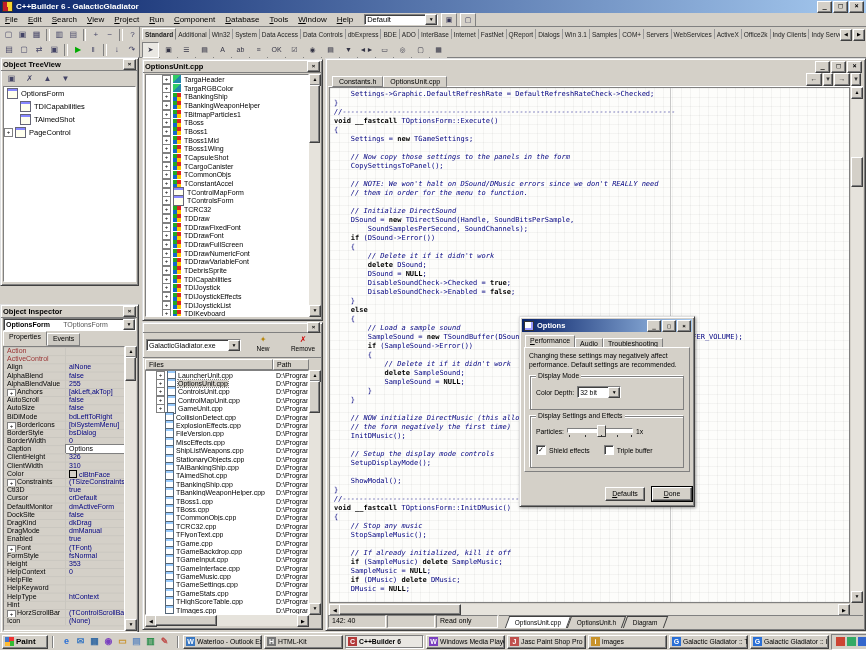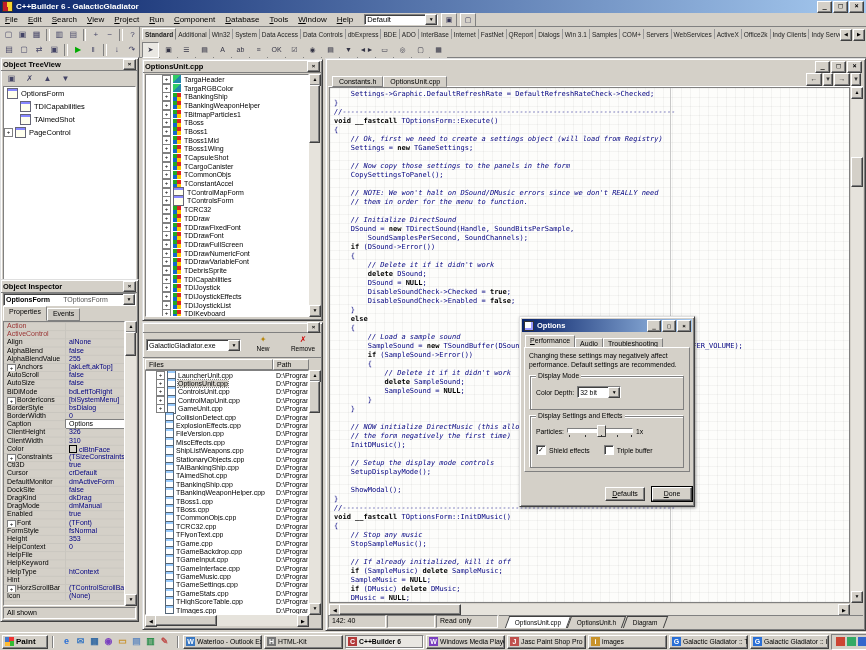--- a/index.html
+++ b/index.html
@@ -44,21 +44,21 @@
   .pcap{height:12px;display:flex;align-items:center;padding:0 2px;font-size:7.5px;font-weight:bold;border-bottom:1px solid #808080;position:relative;}
   .pcap .x{margin-left:auto;width:11px;height:9px;font-size:6px;line-height:8px;text-align:center;font-weight:bold;}
   #otv{left:0;top:57px;width:139px;height:229px;}
   #otvtb{height:14px;display:flex;align-items:center;gap:1px;padding-left:2px;}
   #otvtree{position:absolute;left:2px;right:2px;top:28px;bottom:3px;background:#fff;overflow:hidden;font-size:7.5px;}
   .trow{height:13px;display:flex;align-items:center;white-space:nowrap;}
   .plus{width:7px;height:7px;background:#fff;border:1px solid #808080;font-size:6px;line-height:6px;text-align:center;margin-right:2px;flex:none;color:#000;}
   .cicon{width:9px;height:9px;margin-right:3px;flex:none;border:1px solid #667;background:#ffe;box-shadow:inset 0 2px 0 #88f;}
   .kicon{width:8px;height:8px;margin-right:3px;flex:none;background:conic-gradient(#d22 0 25%,#fc0 25% 50%,#16c 50% 75%,#2a2 75%);}
   .sicon{width:8px;height:8px;margin-right:3px;flex:none;background:linear-gradient(135deg,#3c6 50%,#28a 50%);}
-  #oi{left:0;top:279px;width:139px;height:343px;}
+  #oi{left:0;top:304px;width:139px;height:343px;}
   #oicombo{position:absolute;left:2px;top:13px;right:2px;height:13px;display:flex;align-items:center;background:#fff;font-size:7px;padding-left:2px;box-sizing:border-box;}
   #oicombo .typ{margin-left:auto;color:#555;padding-right:2px;}
   #oitabs{position:absolute;left:2px;top:28px;right:2px;height:13px;display:flex;align-items:flex-end;}
   .otab{font-size:7px;padding:1px 5px;border:1px solid;border-color:#fff #808080 #d4d0c8 #fff;background:#d4d0c8;}
   .otab.act{font-weight:normal;height:11px;}
   .otab:not(.act){background:#ccc9c2;height:9px;border-bottom-color:#808080;}
   #oigrid{position:absolute;left:2px;right:13px;top:41px;bottom:15px;background:#d4d0c8;overflow:hidden;
           background-image:linear-gradient(#c9c6bf 1px,transparent 1px);background-size:100% 8.2px;font-size:7px;}
   .prow{height:8.2px;display:flex;line-height:8px;}
   .pname{width:62px;flex:none;border-right:1px solid #c9c6bf;padding-left:3px;box-sizing:border-box;overflow:hidden;white-space:nowrap;}
@@ -807,21 +807,20 @@
         <span class="navb r" style="width:8px;">▾</span>
         <span class="navb r">→</span>
         <span class="navb r" style="width:8px;">▾</span>
       </span>
     </div>
     <pre id="code">    Settings-&gt;Graphic.DefaultRefreshRate = DefaultRefreshRateCheck-&gt;Checked;
 }
 <span class="cmt">//-------------------------------------------------------------------------------</span>
 <b>void</b> <b>__fastcall</b> TOptionsForm::Execute()
 {
-    <span class="cmt">// Ok, first we need to create a settings object (will load from Registry)</span>
     Settings = <b>new</b> TGameSettings;
 
     <span class="cmt">// Now copy those settings to the panels in the form</span>
     CopySettingsToPanel();
 
     <span class="cmt">// NOTE: We won't halt on DSound/DMusic errors since we don't REALLY need</span>
     <span class="cmt">// them in order for the menu to function.</span>
 
     <span class="cmt">// Initialize DirectSound</span>
     DSound = <b>new</b> TDirectSound(Handle, SoundBitsPerSample,

